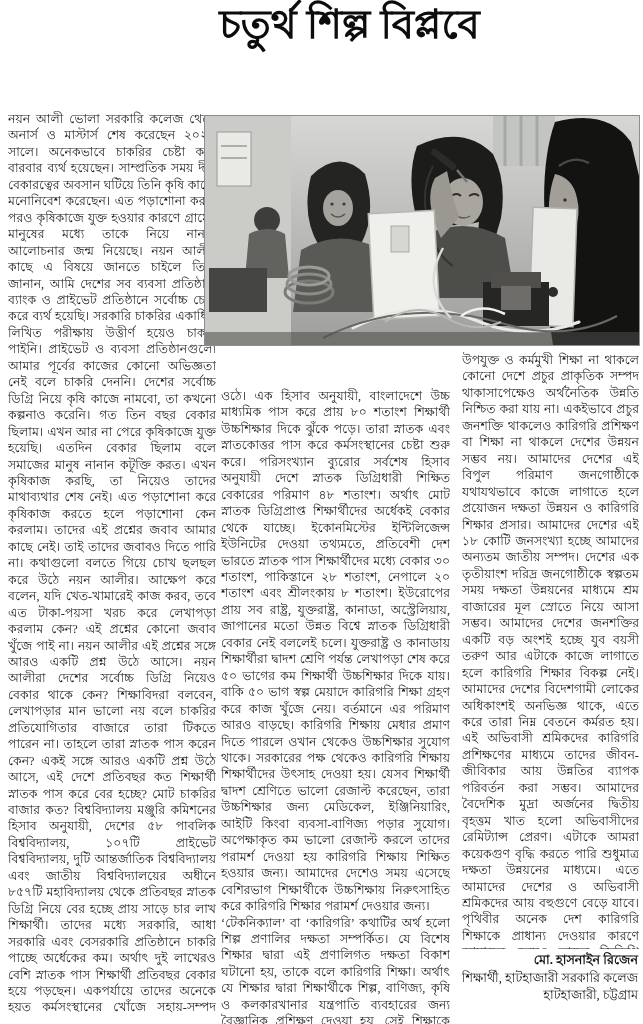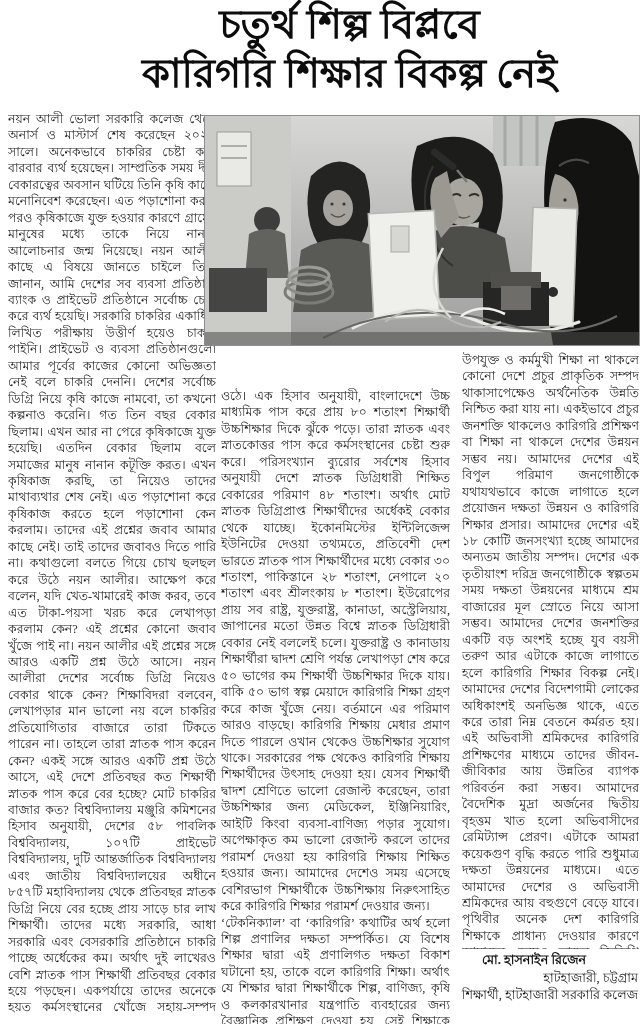--- a/index.html
+++ b/index.html
@@ -27,30 +27,29 @@
   .photo-frame {
     position:absolute; left:204px; top:115px; width:436px; height:231px;
     margin:0; padding:0; box-sizing:border-box;
     border:1px solid #8d8d8d; background:#b5b5b5;
   }
   .photo-frame svg { display:block; }
   .byline {
     position:absolute; left:430px; top:952px; width:208px;
     text-align:right; font-size:12.7px; line-height:17.6px; color:#141414;
   }
-  .byline-name { font-weight:700;text-align:center; }
+  .byline-name { font-weight:700; }
 </style>
 </head>
 <body>
 
 <div class="page">
 
   <h1 class="headline">
     <span>চতুর্থ শিল্প বিপ্লবে</span><br>
-    <span>কারিগরি শিক্ষার বিকল্প নেই</span>
   </h1>
 
   <div class="col col1">
       <p>নয়ন আলী ভোলা সরকারি কলেজ থেকে অনার্স ও মাস্টার্স শেষ করেছেন ২০২০ সালে। অনেকভাবে চাকরির চেষ্টা করে বারবার ব্যর্থ হয়েছেন। সাম্প্রতিক সময় দীর্ঘ বেকারত্বের অবসান ঘটিয়ে তিনি কৃষি কাজে মনোনিবেশ করেছেন। এত পড়াশোনা করার পরও কৃষিকাজে যুক্ত হওয়ার কারণে গ্রামের মানুষের মধ্যে তাকে নিয়ে নানান আলোচনার জন্ম নিয়েছে। নয়ন আলীর কাছে এ বিষয়ে জানতে চাইলে তিনি জানান, আমি দেশের সব ব্যবসা প্রতিষ্ঠান, ব্যাংক ও প্রাইভেট প্রতিষ্ঠানে সর্বোচ্চ চেষ্টা করে ব্যর্থ হয়েছি। সরকারি চাকরির একাধিক লিখিত পরীক্ষায় উত্তীর্ণ হয়েও চাকরি পাইনি। প্রাইভেট ও ব্যবসা প্রতিষ্ঠানগুলো আমার পূর্বের কাজের কোনো অভিজ্ঞতা নেই বলে চাকরি দেননি। দেশের সর্বোচ্চ ডিগ্রি নিয়ে কৃষি কাজে নামবো, তা কখনো কল্পনাও করেনি। গত তিন বছর বেকার ছিলাম। এখন আর না পেরে কৃষিকাজে যুক্ত হয়েছি। এতদিন বেকার ছিলাম বলে সমাজের মানুষ নানান কটূক্তি করত। এখন কৃষিকাজ করছি, তা নিয়েও তাদের মাথাব্যথার শেষ নেই। এত পড়াশোনা করে কৃষিকাজ করতে হলে পড়াশোনা কেন করলাম। তাদের এই প্রশ্নের জবাব আমার কাছে নেই। তাই তাদের জবাবও দিতে পারি না। কথাগুলো বলতে গিয়ে চোখ ছলছল করে উঠে নয়ন আলীর। আক্ষেপ করে বলেন, যদি খেত-খামারেই কাজ করব, তবে এত টাকা-পয়সা খরচ করে লেখাপড়া করলাম কেন? এই প্রশ্নের কোনো জবাব খুঁজে পাই না। নয়ন আলীর এই প্রশ্নের সঙ্গে আরও একটি প্রশ্ন উঠে আসে। নয়ন আলীরা দেশের সর্বোচ্চ ডিগ্রি নিয়েও বেকার থাকে কেন? শিক্ষাবিদরা বলবেন, লেখাপড়ার মান ভালো নয় বলে চাকরির প্রতিযোগিতার বাজারে তারা টিকতে পারেন না। তাহলে তারা স্নাতক পাস করেন কেন? একই সঙ্গে আরও একটি প্রশ্ন উঠে আসে, এই দেশে প্রতিবছর কত শিক্ষার্থী স্নাতক পাস করে বের হচ্ছে? মোট চাকরির বাজার কত? বিশ্ববিদ্যালয় মঞ্জুরি কমিশনের হিসাব অনুযায়ী, দেশের ৫৮ পাবলিক বিশ্ববিদ্যালয়, ১০৭টি প্রাইভেট বিশ্ববিদ্যালয়, দুটি আন্তর্জাতিক বিশ্ববিদ্যালয় এবং জাতীয় বিশ্ববিদ্যালয়ের অধীনে ৮৫৭টি মহাবিদ্যালয় থেকে প্রতিবছর স্নাতক ডিগ্রি নিয়ে বের হচ্ছে প্রায় সাড়ে চার লাখ শিক্ষার্থী। তাদের মধ্যে সরকারি, আধা সরকারি এবং বেসরকারি প্রতিষ্ঠানে চাকরি পাচ্ছে অর্ধেকের কম। অর্থাৎ দুই লাখেরও বেশি স্নাতক পাস শিক্ষার্থী প্রতিবছর বেকার হয়ে পড়ছেন। একপর্যায়ে তাদের অনেকে হয়ত কর্মসংস্থানের খোঁজে সহায়-সম্পদ বিক্রি করে পাড়ি জমাচ্ছেন বিদেশে। কেউ কেউ লেখাপড়ার অতীত ভুলে গিয়ে কৃষিকাজ কিংবা ছোটখাটো ব্যবসা-বাণিজ্যে মনোনিবেশ করছেন। তাহলে এই উচ্চশিক্ষার মানে কি? বাংলাদেশ উন্নয়ন গবেষণা প্রতিষ্ঠানের (বিআইডিএস) সম্প্রতি একটি জরিপ রিপোর্ট প্রকাশ করেছে। এতে বলা হয়, জাতীয় বিশ্ববিদ্যালয়ের অধিভুক্ত কলেজগুলো থেকে পাস করা শিক্ষার্থীদের ৪৫-৫৫ শতাংশ বেকার। ২১ শতাংশ শিক্ষার্থী স্নাতক কিংবা স্নাতকোত্তর শেষ করে চাকরি পায়। ১৫ শতাংশ শিক্ষার্থী অন্য কোনো বিষয়ে স্নাতকোত্তর বা কারিগরি শিক্ষা গ্রহণ করছে, কিংবা প্রশিক্ষণ নিচ্ছে। ৯ শতাংশ স্ব-উদ্যোগে কিছু করছেন। বেকারদের মধ্যে অনন্যোপায় হয়ে কেউ কেউ বিদেশে চলে যাচ্ছেন, কেউ বা ইচ্ছার বিরুদ্ধে ছোটখাটো কাজ করতে বাধ্য হচ্ছেন। এই পরিসংখ্যান থেকে বাংলাদেশে উচ্চশিক্ষা গ্রহণকারী শিক্ষার্থীদের ভয়াবহ পরিণতিই ফুটে</p>
     </div>
 
   <figure class="photo-frame">
     <svg width="434" height="229" viewBox="0 0 434 229" preserveAspectRatio="none" xmlns="http://www.w3.org/2000/svg">
       <defs>
         <linearGradient id="wall" x1="0" y1="0" x2="0" y2="1">
@@ -131,17 +130,17 @@
       <p>ওঠে। এক হিসাব অনুযায়ী, বাংলাদেশে উচ্চ মাধ্যমিক পাস করে প্রায় ৮০ শতাংশ শিক্ষার্থী উচ্চশিক্ষার দিকে ঝুঁকে পড়ে। তারা স্নাতক এবং স্নাতকোত্তর পাস করে কর্মসংস্থানের চেষ্টা শুরু করে। পরিসংখ্যান ব্যুরোর সর্বশেষ হিসাব অনুযায়ী দেশে স্নাতক ডিগ্রিধারী শিক্ষিত বেকারের পরিমাণ ৪৮ শতাংশ। অর্থাৎ মোট স্নাতক ডিগ্রিপ্রাপ্ত শিক্ষার্থীদের অর্ধেকই বেকার থেকে যাচ্ছে। ইকোনমিস্টের ইন্টিলিজেন্স ইউনিটের দেওয়া তথ্যমতে, প্রতিবেশী দেশ ভারতে স্নাতক পাস শিক্ষার্থীদের মধ্যে বেকার ৩০ শতাংশ, পাকিস্তানে ২৮ শতাংশ, নেপালে ২০ শতাংশ এবং শ্রীলংকায় ৮ শতাংশ। ইউরোপের প্রায় সব রাষ্ট্র, যুক্তরাষ্ট্র, কানাডা, অস্ট্রেলিয়ায়, জাপানের মতো উন্নত বিশ্বে স্নাতক ডিগ্রিধারী বেকার নেই বললেই চলে। যুক্তরাষ্ট্র ও কানাডায় শিক্ষার্থীরা দ্বাদশ শ্রেণি পর্যন্ত লেখাপড়া শেষ করে ৫০ ভাগের কম শিক্ষার্থী উচ্চশিক্ষার দিকে যায়। বাকি ৫০ ভাগ স্বল্প মেয়াদে কারিগরি শিক্ষা গ্রহণ করে কাজ খুঁজে নেয়। বর্তমানে এর পরিমাণ আরও বাড়ছে। কারিগরি শিক্ষায় মেধার প্রমাণ দিতে পারলে ওখান থেকেও উচ্চশিক্ষার সুযোগ থাকে। সরকারের পক্ষ থেকেও কারিগরি শিক্ষায় শিক্ষার্থীদের উৎসাহ দেওয়া হয়। যেসব শিক্ষার্থী দ্বাদশ শ্রেণিতে ভালো রেজাল্ট করেছেন, তারা উচ্চশিক্ষার জন্য মেডিকেল, ইঞ্জিনিয়ারিং, আইটি কিংবা ব্যবসা-বাণিজ্য পড়ার সুযোগ। অপেক্ষাকৃত কম ভালো রেজাল্ট করলে তাদের পরামর্শ দেওয়া হয় কারিগরি শিক্ষায় শিক্ষিত হওয়ার জন্য। আমাদের দেশেও সময় এসেছে বেশিরভাগ শিক্ষার্থীকে উচ্চশিক্ষায় নিরুৎসাহিত করে কারিগরি শিক্ষার পরামর্শ দেওয়ার জন্য।</p>
       <p>‘টেকনিক্যাল’ বা ‘কারিগরি’ কথাটির অর্থ হলো শিল্প প্রণালির দক্ষতা সম্পর্কিত। যে বিশেষ শিক্ষার দ্বারা এই প্রণালিগত দক্ষতা বিকাশ ঘটানো হয়, তাকে বলে কারিগরি শিক্ষা। অর্থাৎ যে শিক্ষার দ্বারা শিক্ষার্থীকে শিল্প, বাণিজ্য, কৃষি ও কলকারখানার যন্ত্রপাতি ব্যবহারের জন্য বৈজ্ঞানিক প্রশিক্ষণ দেওয়া হয়, সেই শিক্ষাকে বলে কারিগরি শিক্ষা।</p>
     </div>
 
   <div class="col col3">
       <p>উপযুক্ত ও কর্মমুখী শিক্ষা না থাকলে কোনো দেশে প্রচুর প্রাকৃতিক সম্পদ থাকাসাপেক্ষেও অর্থনৈতিক উন্নতি নিশ্চিত করা যায় না। একইভাবে প্রচুর জনশক্তি থাকলেও কারিগরি প্রশিক্ষণ বা শিক্ষা না থাকলে দেশের উন্নয়ন সম্ভব নয়। আমাদের দেশের এই বিপুল পরিমাণ জনগোষ্ঠীকে যথাযথভাবে কাজে লাগাতে হলে প্রয়োজন দক্ষতা উন্নয়ন ও কারিগরি শিক্ষার প্রসার। আমাদের দেশের এই ১৮ কোটি জনসংখ্যা হচ্ছে আমাদের অন্যতম জাতীয় সম্পদ। দেশের এক তৃতীয়াংশ দরিদ্র জনগোষ্ঠীকে স্বল্পতম সময় দক্ষতা উন্নয়নের মাধ্যমে শ্রম বাজারের মূল স্রোতে নিয়ে আসা সম্ভব। আমাদের দেশের জনশক্তির একটি বড় অংশই হচ্ছে যুব বয়সী তরুণ আর এটাকে কাজে লাগাতে হলে কারিগরি শিক্ষার বিকল্প নেই। আমাদের দেশের বিদেশগামী লোকের অধিকাংশই অনভিজ্ঞ থাকে, এতে করে তারা নিম্ন বেতনে কর্মরত হয়। এই অভিবাসী শ্রমিকদের কারিগরি প্রশিক্ষণের মাধ্যমে তাদের জীবন-জীবিকার আয় উন্নতির ব্যাপক পরিবর্তন করা সম্ভব। আমাদের বৈদেশিক মুদ্রা অর্জনের দ্বিতীয় বৃহত্তম খাত হলো অভিবাসীদের রেমিট্যান্স প্রেরণ। এটাকে আমরা কয়েকগুণ বৃদ্ধি করতে পারি শুধুমাত্র দক্ষতা উন্নয়নের মাধ্যমে। এতে আমাদের দেশের ও অভিবাসী শ্রমিকদের আয় বহুগুণে বেড়ে যাবে। পৃথিবীর অনেক দেশ কারিগরি শিক্ষাকে প্রাধান্য দেওয়ার কারণে আমাদের চেয়েও তাদের জিডিপি অনেকগুণ বৃদ্ধি পেয়েছে। অথচ তারা পূর্বে আমাদের চেয়েও নিম্নগামী অর্থনীতির দেশ ছিল। তবে আশার কথা হলো, আমাদের বর্তমান সরকার ও শিক্ষামন্ত্রী এই কারিগরি শিক্ষাকে অধিকতর গুরুত্ব দিয়ে আসছেন। ২০৪১ সালের মধ্যে বাংলাদেশকে একটি উন্নয়নশীল রাষ্ট্রে পরিণত করার প্রত্যয়ে বাংলাদেশ সরকার দেশের তরুণ প্রজন্মকে কারিগরি শিক্ষায় শিক্ষিত করার জন্য অনেক ধরনের উদ্যোগ এর মধ্যে হাতে নিয়েছে। এই বিপুলসংখ্যক জনশক্তিকে উপযুক্ত কর্মমুখী শিক্ষা ও প্রশিক্ষণের মধ্যমে উৎপাদনমুখী কাজে ব্যবহার করে বাংলাদেশ পা রাখবে চতুর্থ শিল্প বিপ্লবে এবং তারা অর্থনৈতিক চাকা সচল রাখার মাধ্যমে রাষ্ট্রের উন্নয়নে গুরুত্বপূর্ণ অবদান রাখবে।</p>
     </div>
 
   <div class="byline">
     <div class="byline-name">মো. হাসনাইন রিজেন</div>
+    <div>শিক্ষার্থী, হাটহাজারী সরকারি কলেজ</div>
     <div>হাটহাজারী, চট্টগ্রাম</div>
-    <div>শিক্ষার্থী, হাটহাজারী সরকারি কলেজ</div>
   </div>
 
 </div>
 
 </body></html>

